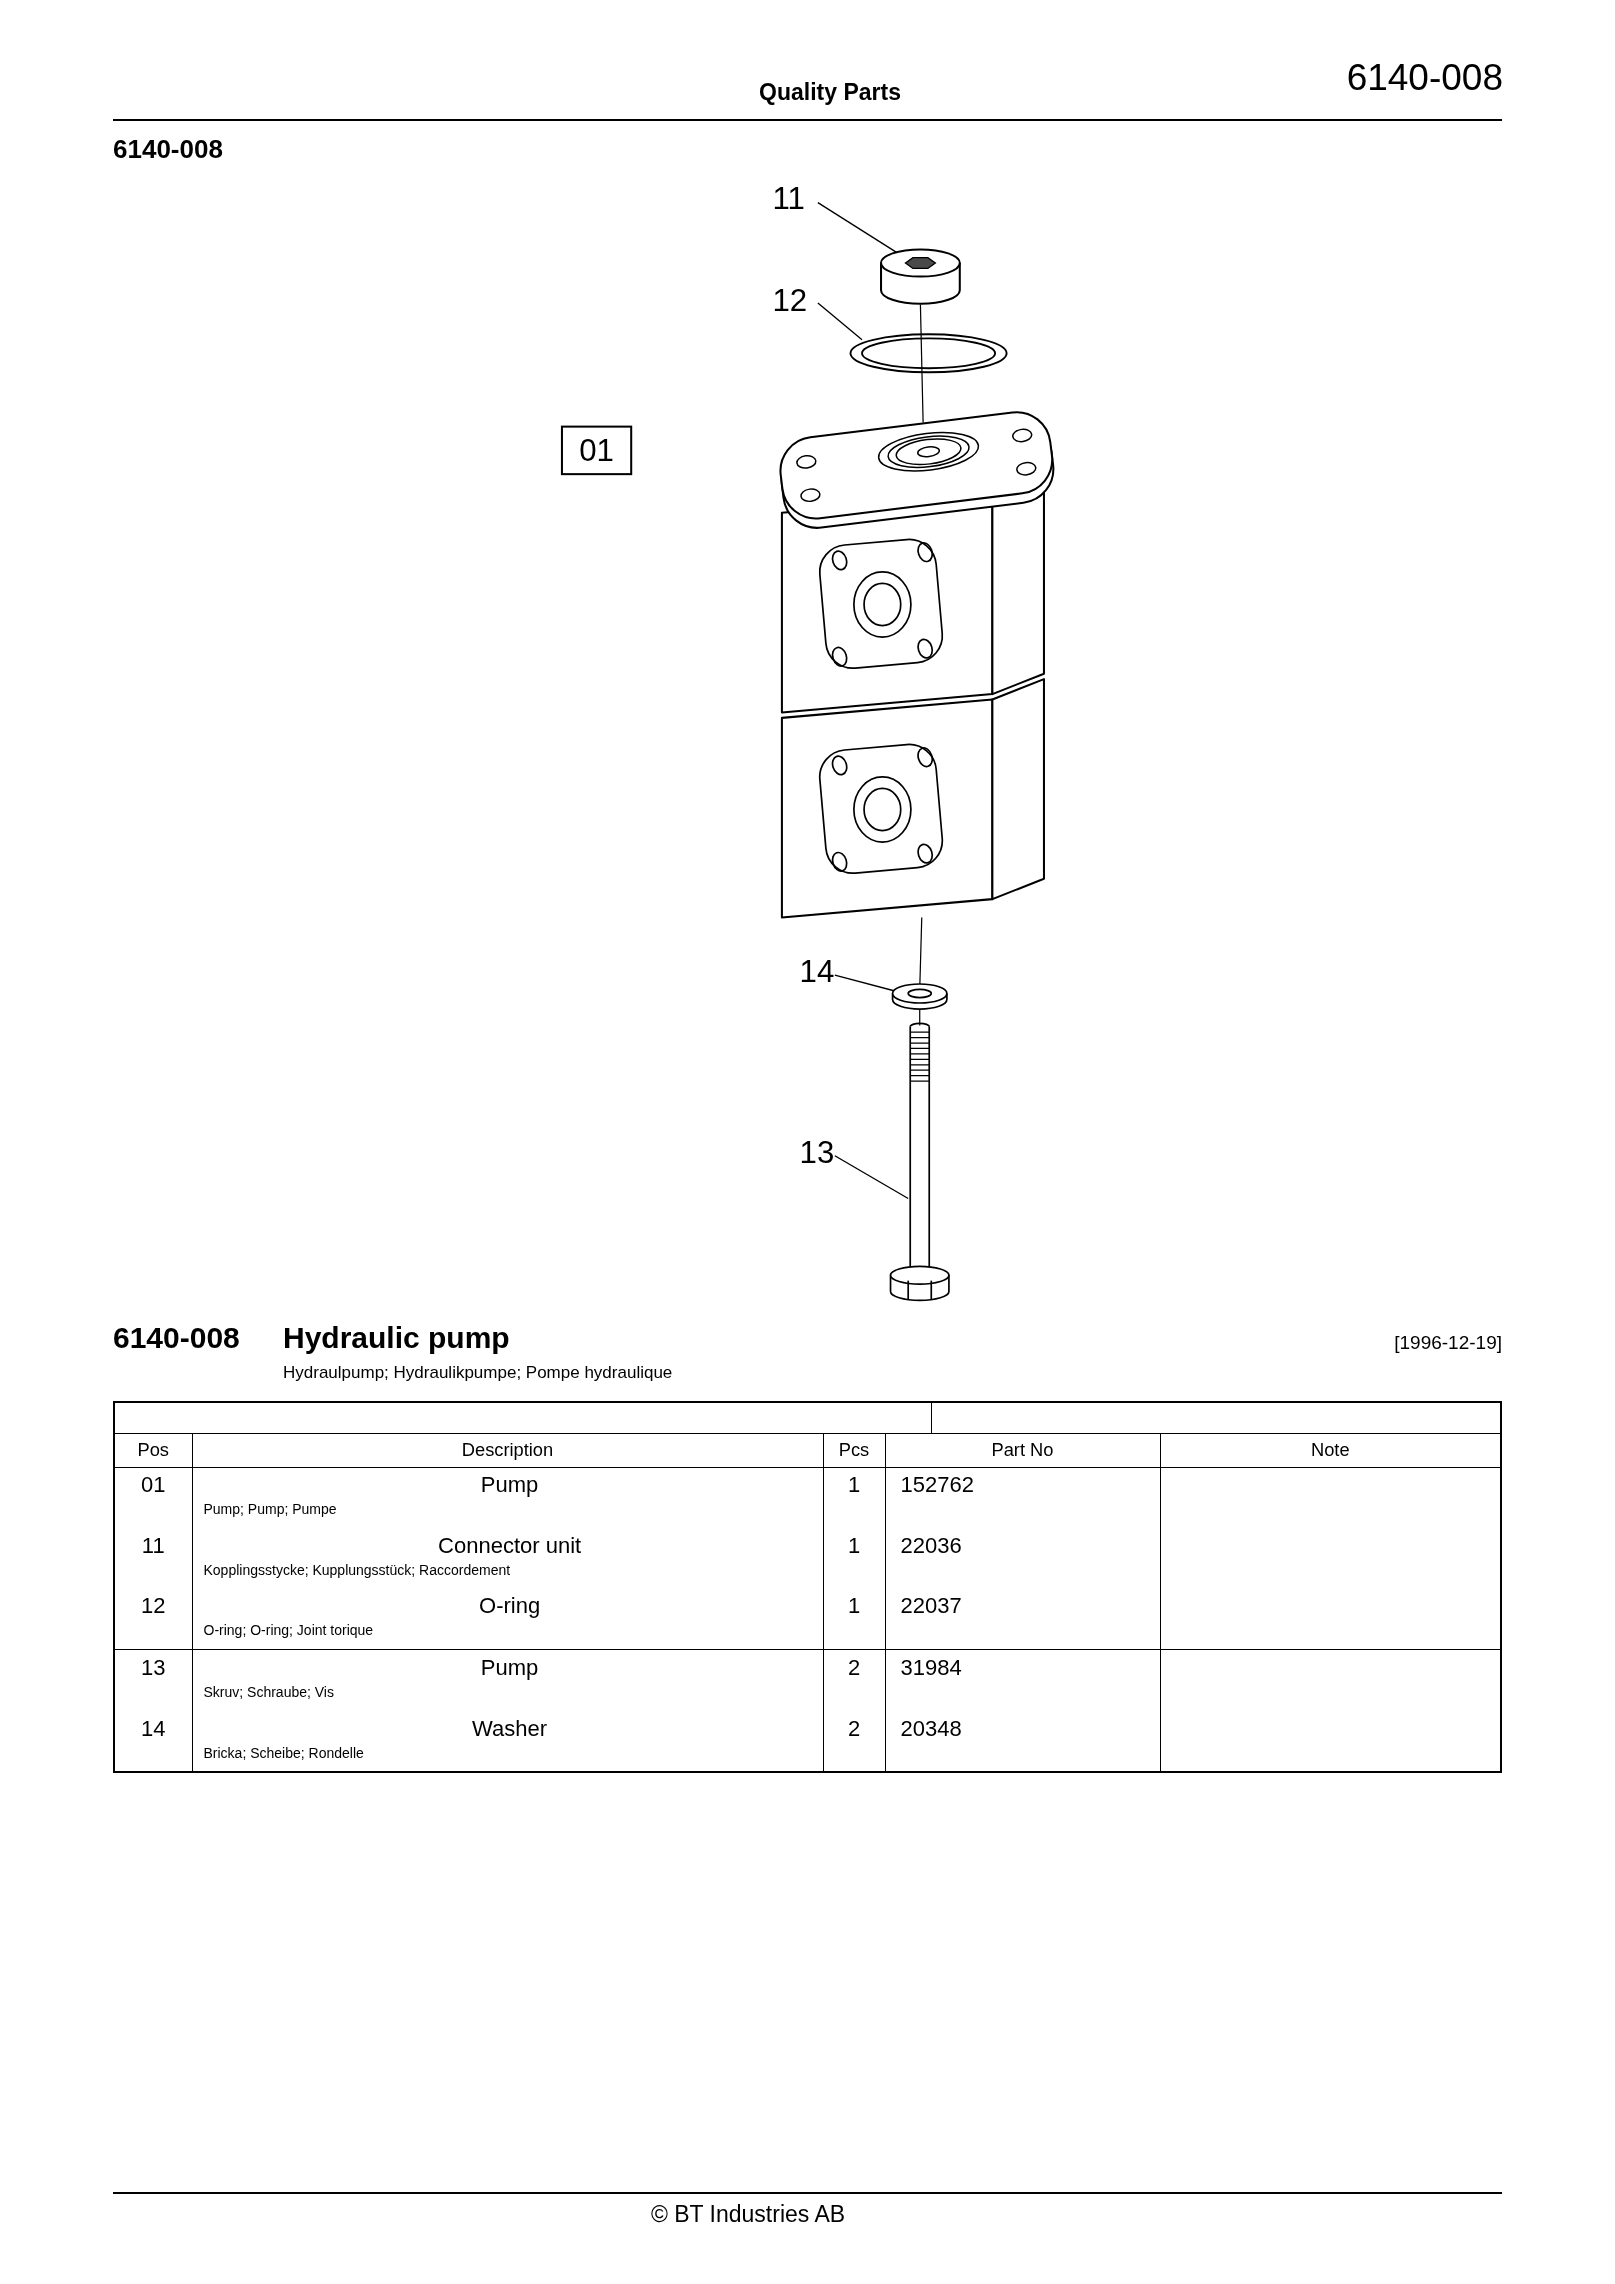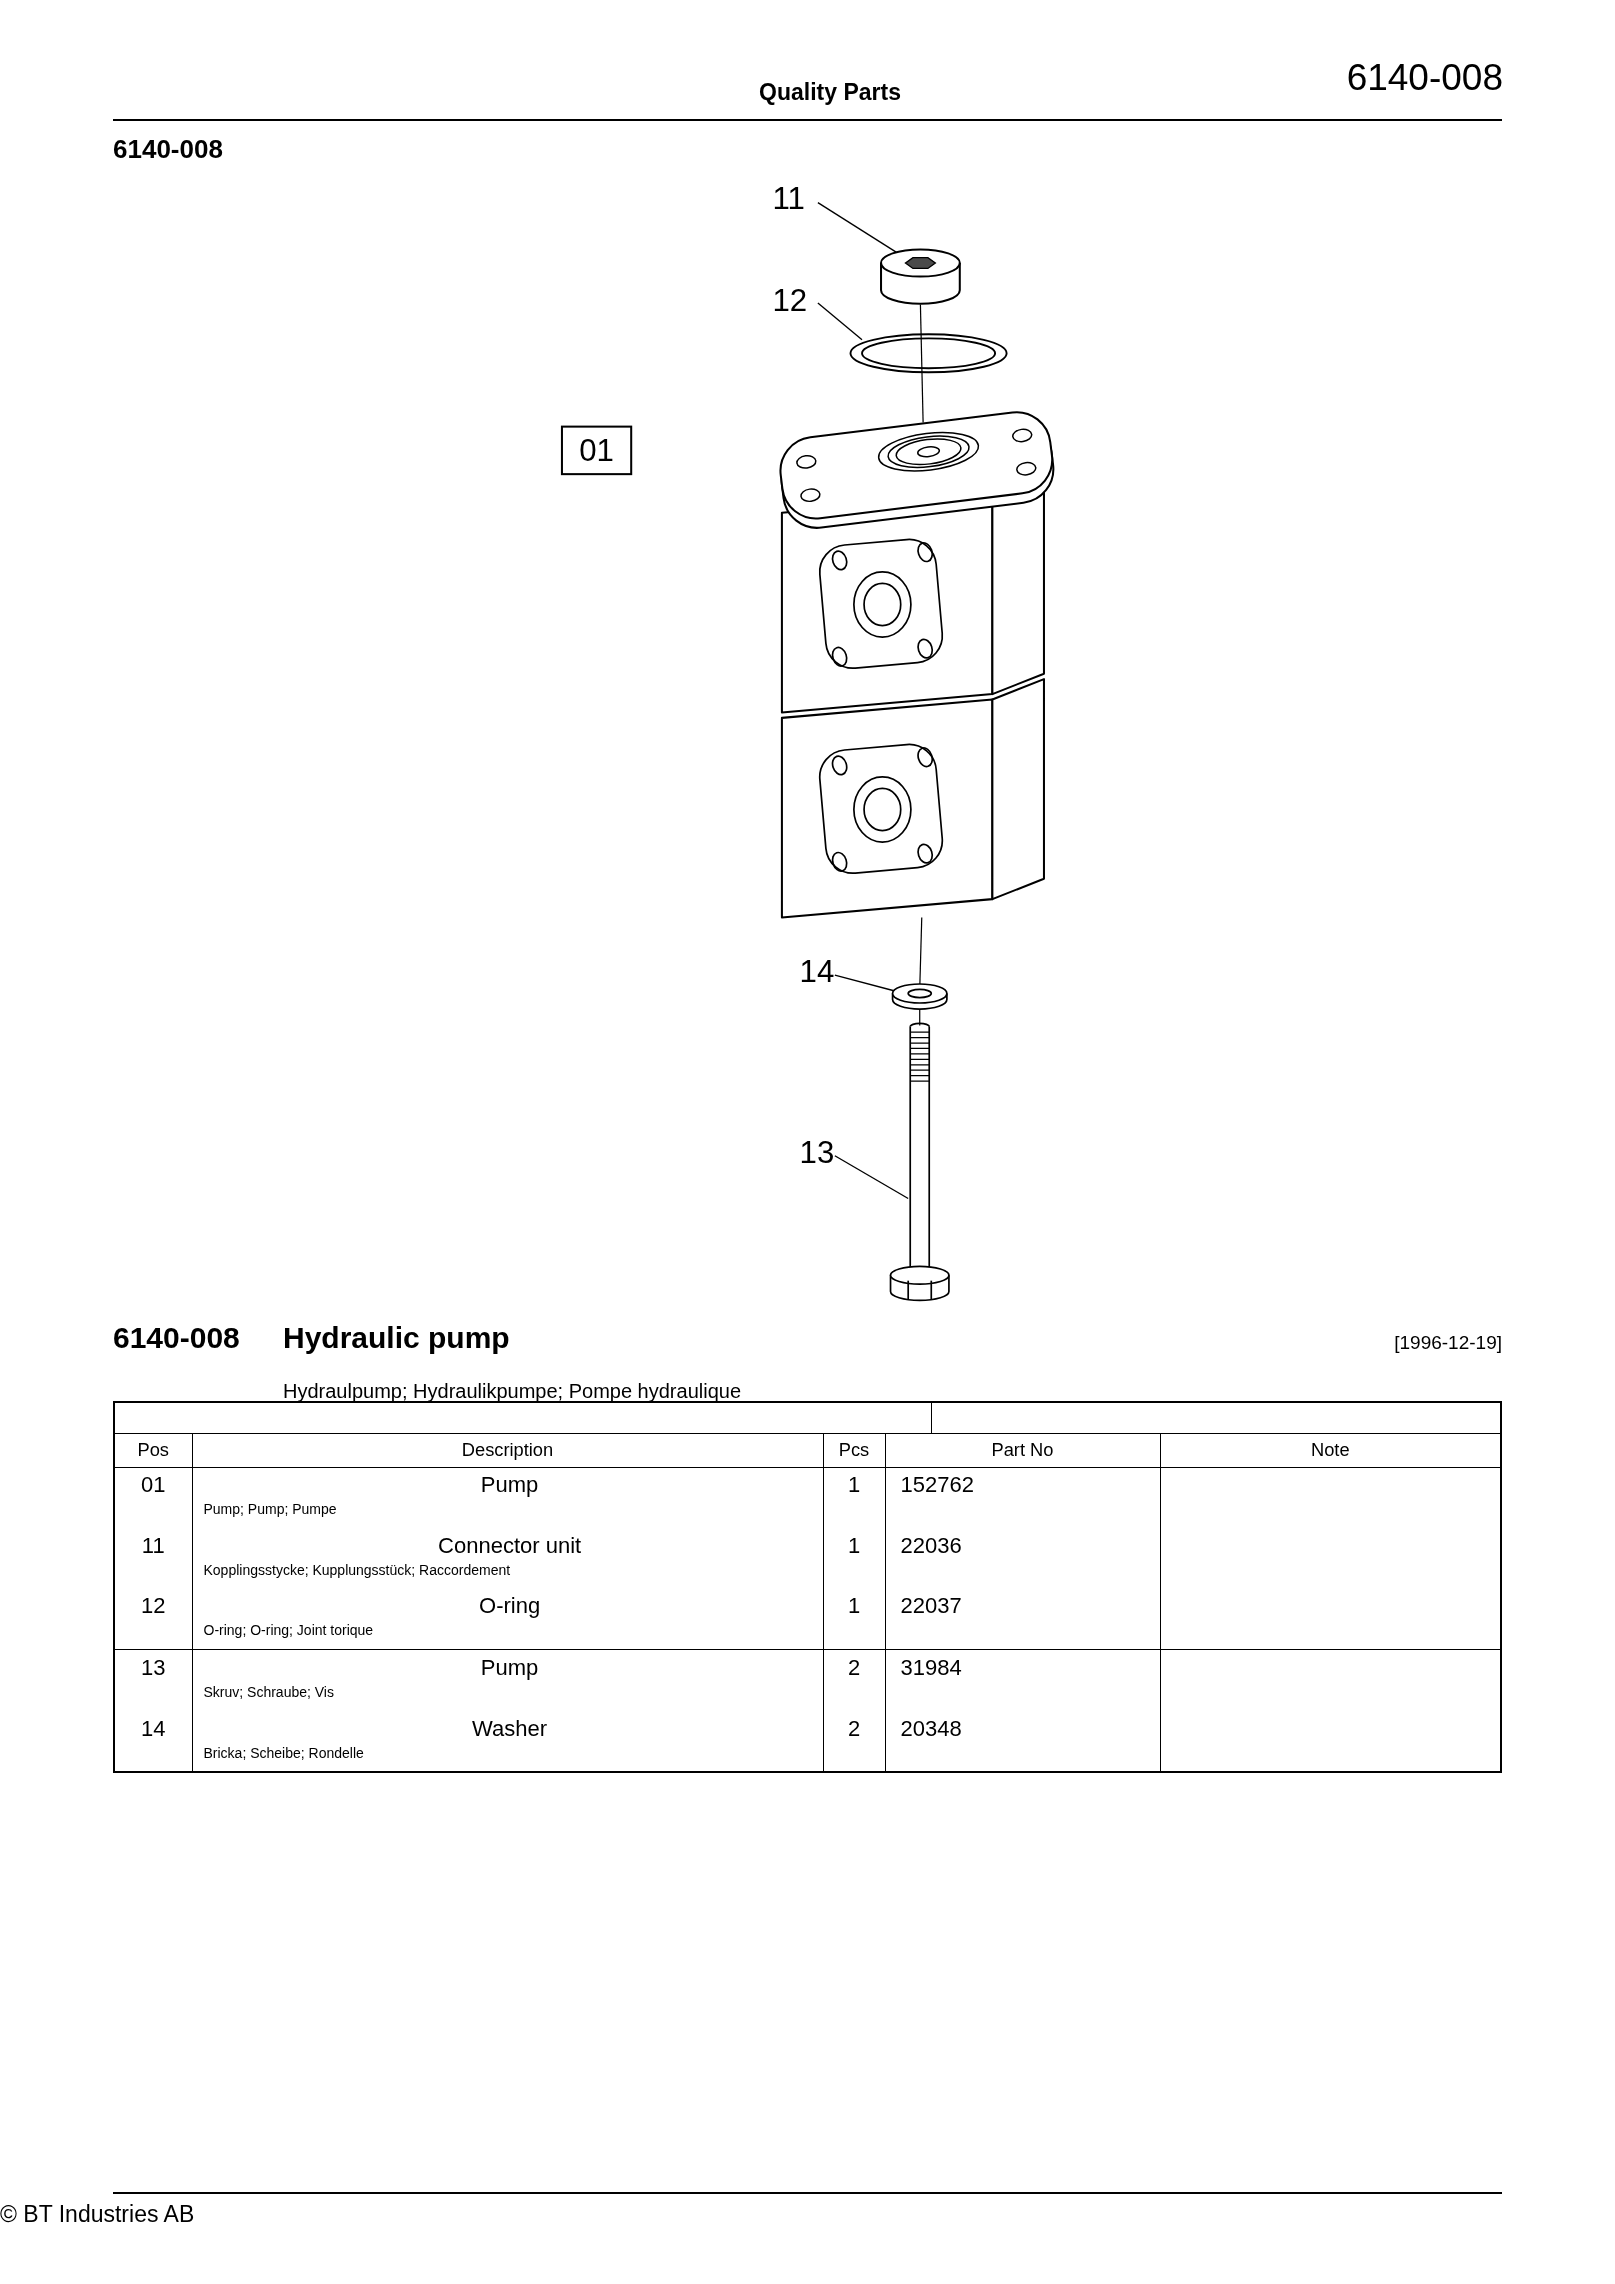--- a/index.html
+++ b/index.html
@@ -20,21 +20,21 @@
   svg.diagram { position:absolute; left:475px; top:170px; width:679px; height:1222px; }
   svg.diagram text.callout { font-family:"Liberation Sans", sans-serif; font-size:46px; fill:#000; }
   .ln line { stroke:#000; stroke-width:2; }
   .thin { stroke:#000; stroke-width:1.8; }
 
   
   .section-title { position:absolute; left:113px; top:1321px; width:1389px; height:75px; }
   .st-code  { position:absolute; left:0; top:0; font-size:30px; font-weight:bold; }
   .st-title { position:absolute; left:170px; top:0; font-size:30px; font-weight:bold; }
   .st-date  { position:absolute; right:0; top:11px; font-size:19px; font-weight:normal; }
-  .st-sub   { position:absolute; left:170px; top:42px; font-size:20px;margin-top:17px; }
+  .st-sub   { position:absolute; left:170px; top:42px; font-size:17px; }
 
   
   .parts-table { position:absolute; left:113px; top:1401px; width:1389px; border:2px solid #000; background:#fff; }
   .info-row  { display:flex; height:31px; border-bottom:1.4px solid #000; font-size:18.3px; align-items:stretch; }
   .info-blank{ width:59%; border-right:1.4px solid #000; }
   .info-right{ flex:1; position:relative; display:flex; align-items:center; padding-left:13.6px; }
   .info-right .spec   { margin-left:20.4px; }
   .info-right .serial { position:absolute; left:52%; }
 
   table.parts { width:100%; border-collapse:collapse; table-layout:fixed; }
@@ -45,21 +45,21 @@
   td.c-pos  { text-align:center; font-size:22px; }
   td.c-desc { padding-left:11px; padding-right:6.8px; }
   .d-main { font-size:22px; line-height:26px;text-align:center; }
   .d-sub  { font-size:14px; line-height:19px; margin-top:2px; }
   td.c-pcs  { text-align:center; font-size:22px; }
   td.c-part { padding-left:15px; font-size:22px;margin-top:20px; }
   td.c-note { font-size:22px; }
 
   
   .footer-rule { position:absolute; left:113px; top:2192px; width:1389px; height:2px; background:#000; }
-  .footer-text { position:absolute; left:0; top:2201px; width:1496px; text-align:left; font-size:23px; }
+  .footer-text { position:absolute; left:0; top:2201px; width:1496px; text-align:center; font-size:23px; }
 </style>
 </head>
 <body>
 
 <div class="page">
 
   <div class="hdr-title">Quality Parts</div>
   <div class="hdr-code">6140-008</div>
   <div class="hdr-rule"></div>
   <div class="page-code">6140-008</div>

